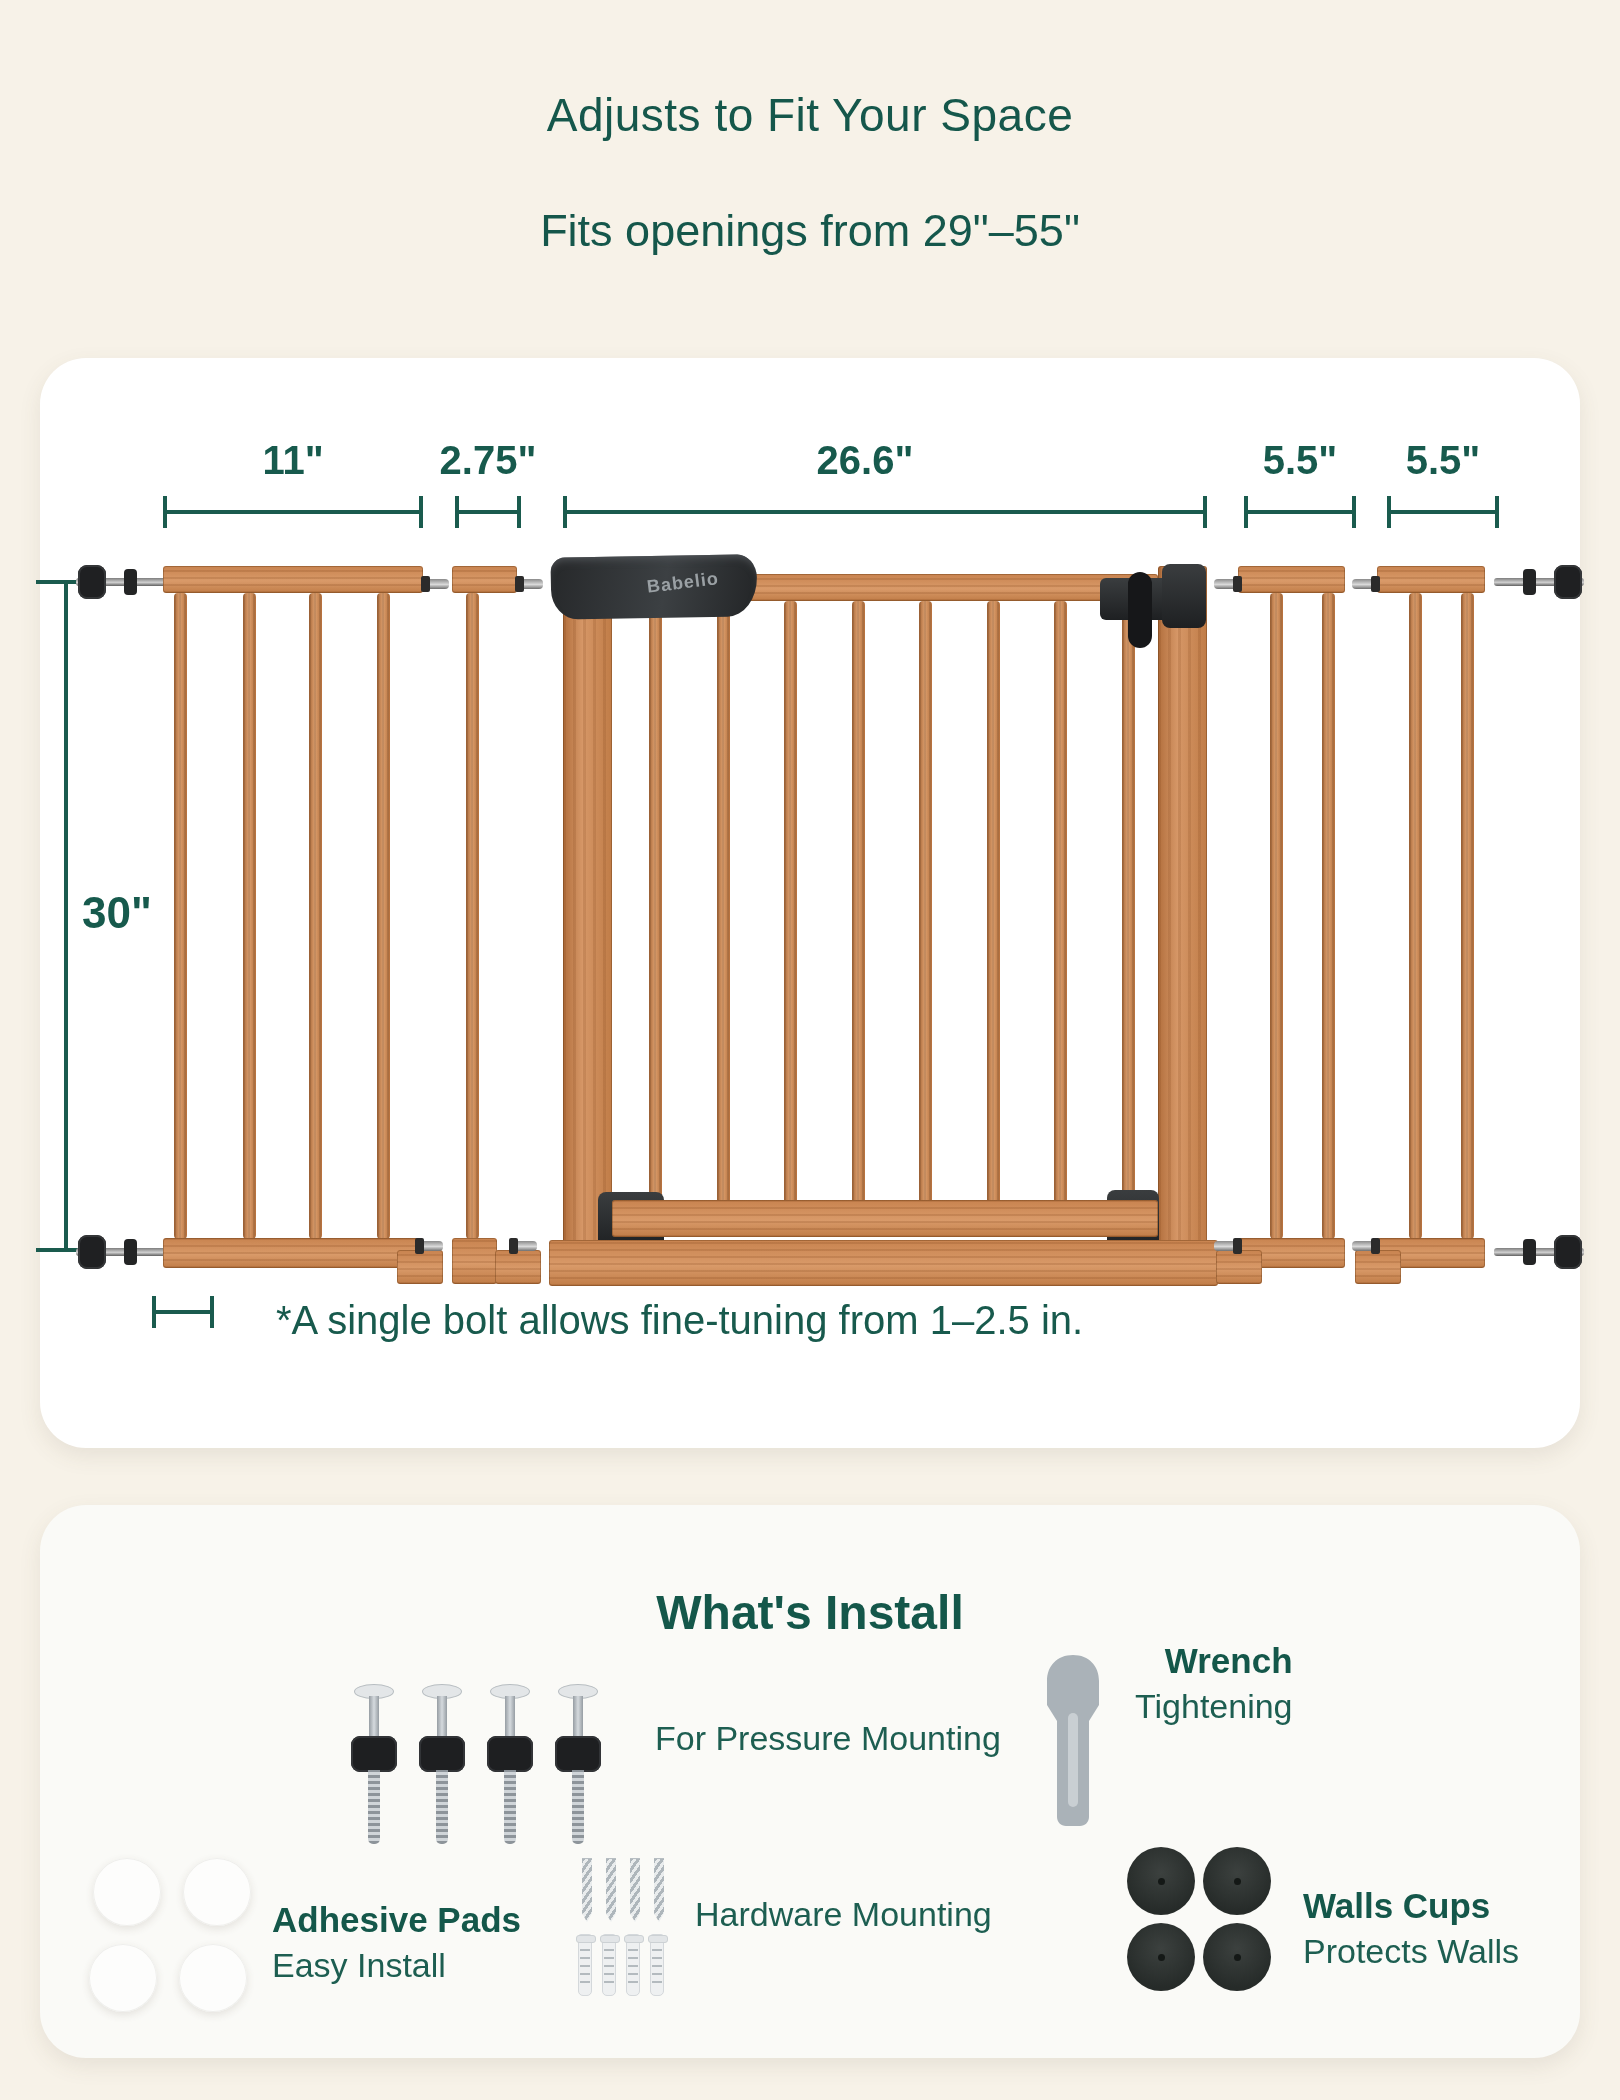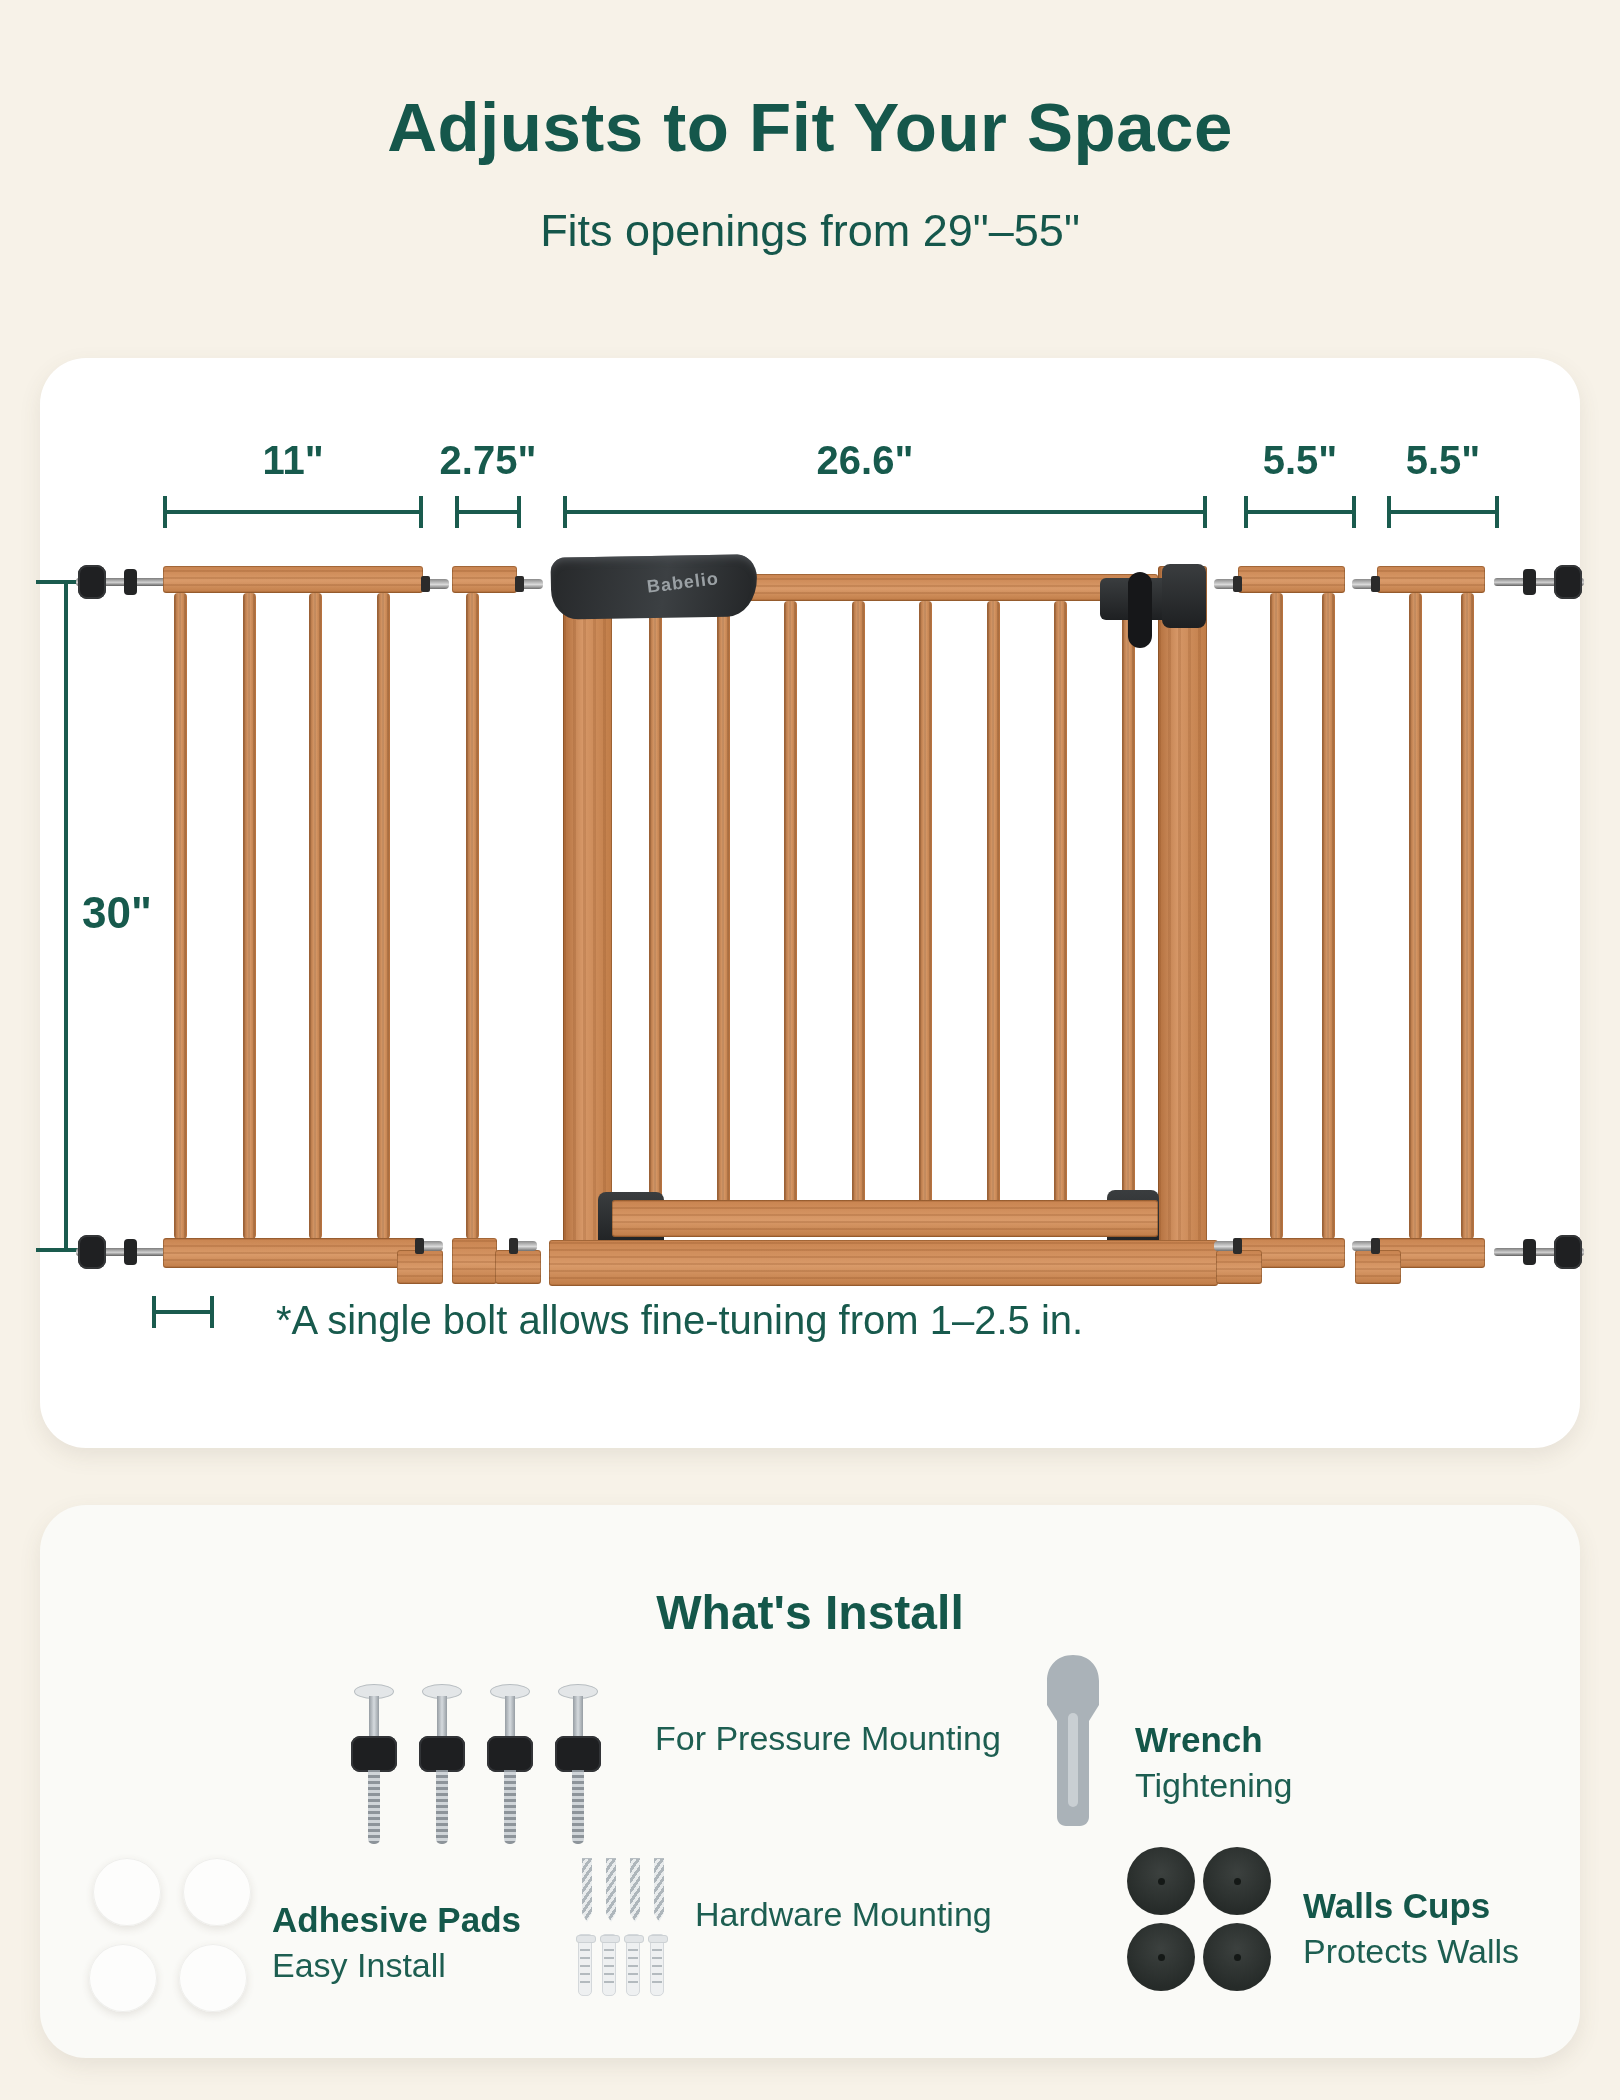--- a/index.html
+++ b/index.html
@@ -3,21 +3,21 @@
 <meta charset="utf-8">
 <style>
   * { margin:0; padding:0; box-sizing:border-box; }
   body { font-family:"Liberation Sans", sans-serif; background:#f7f2e8; }
   #stage { position:relative; width:1620px; height:2100px; background:#f7f2e8; overflow:hidden; }
 
   .abs { position:absolute; }
 
   
   .page-title { left:0; right:0; top:88px; text-align:center;
-    font-size:69px; font-weight:bold; color:#15574b; letter-spacing:.5px; }
+    font-size:46px; font-weight:normal; color:#15574b; letter-spacing:.5px; }
   .page-subtitle { left:0; right:0; top:205px; text-align:center;
     font-size:45px; color:#15574b; }
 
   
   .card { background:#fff; border-radius:46px; box-shadow:0 8px 22px rgba(90,80,60,.10); }
   #diagram-card { left:40px; top:358px; width:1540px; height:1090px; }
   #included-card { left:40px; top:1505px; width:1540px; height:553px; background:#fafaf7; }
 
   
   .dim-label { top:438px; font-size:40px; font-weight:600; color:#175a4d; text-align:center; width:160px; margin-left:-80px; }
@@ -260,21 +260,21 @@
     <div class="abs" style="left:655px; top:1716px;">
       <div class="item-desc">For Pressure Mounting</div>
     </div>
   </div>
 
   <div>
     <svg class="abs" style="left:1042px; top:1653px;" width="62" height="176" viewBox="0 0 62 176">
       <path d="M31 2 C47 2 57 13 57 28 L57 52 L47 68 L47 164 C47 169 43 173 38 173 L24 173 C19 173 15 169 15 164 L15 68 L5 52 L5 28 C5 13 15 2 31 2 Z" fill="#aab2b8"></path>
       <rect x="26" y="60" width="10" height="94" rx="5" fill="#c9cfd3"></rect>
     </svg>
-    <div class="abs" style="left:1135px; top:1716px;">
+    <div class="abs" style="left:1135px; top:1637px;text-align:right;">
       <div class="item-name">Wrench</div>
       <div class="item-desc">Tightening</div>
     </div>
   </div>
 
   <div>
     <div class="abs pad" style="left:93px;  top:1858px;"></div>
     <div class="abs pad" style="left:183px; top:1858px;"></div>
     <div class="abs pad" style="left:89px;  top:1944px;"></div>
     <div class="abs pad" style="left:179px; top:1944px;"></div>

